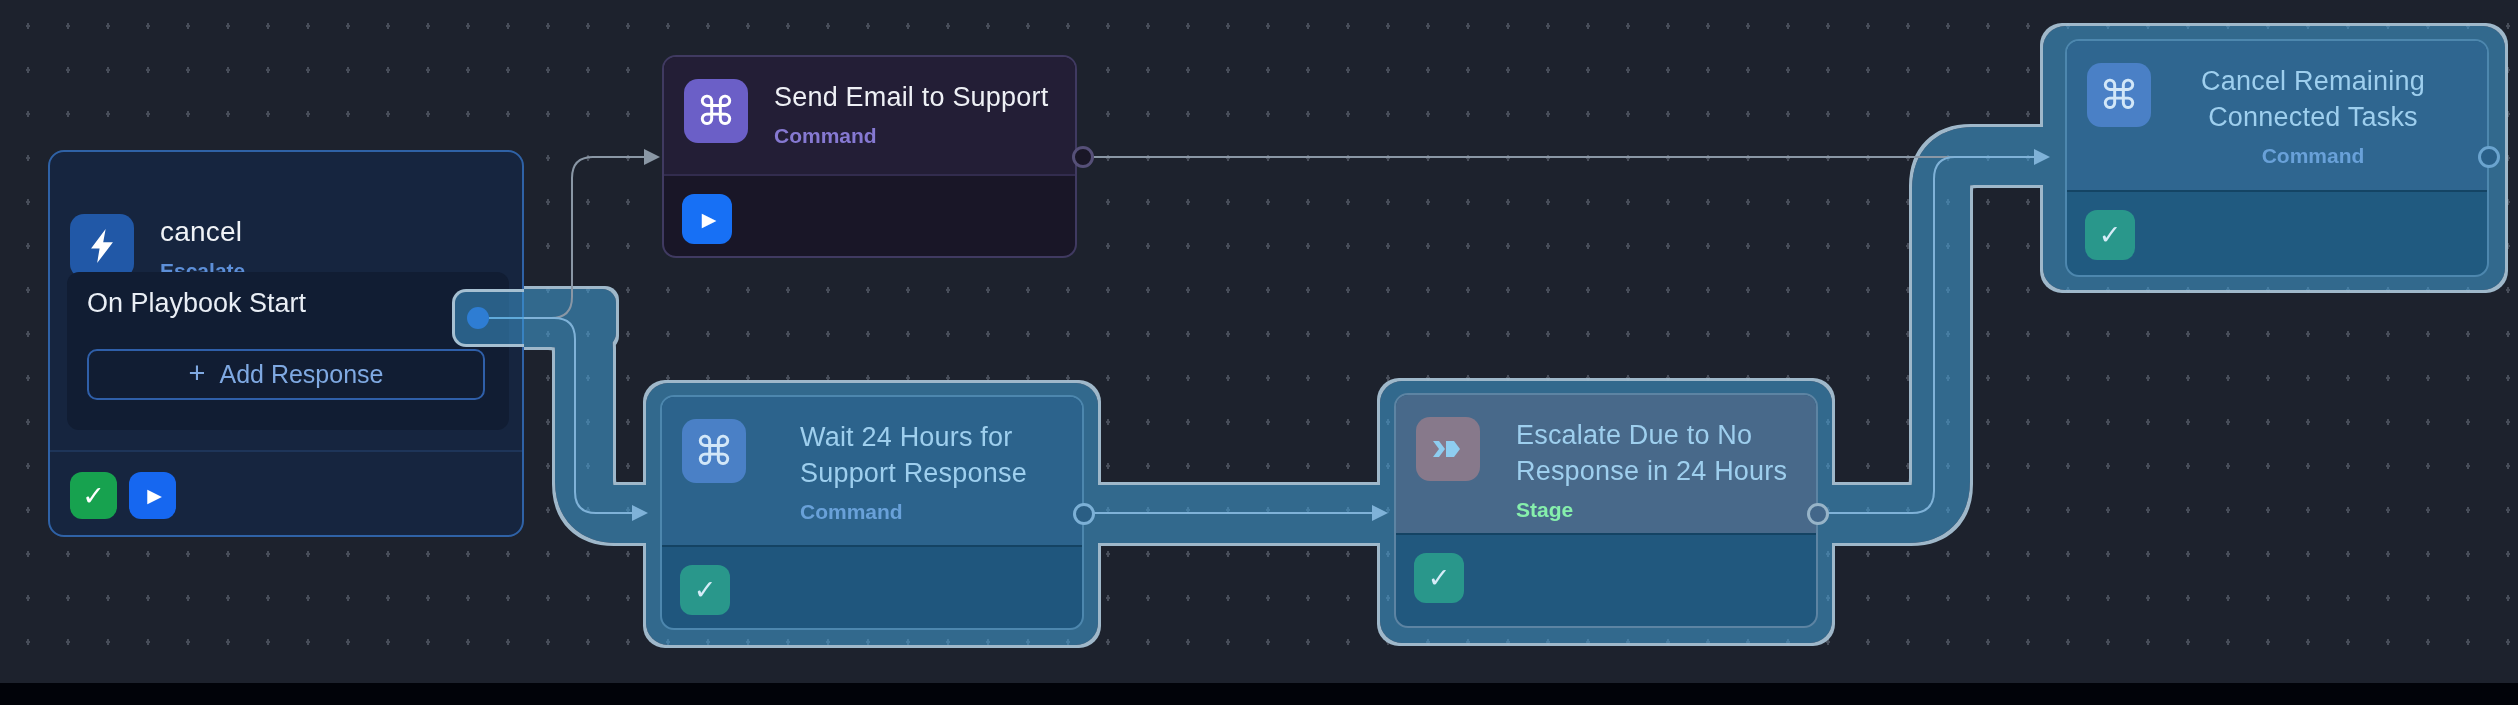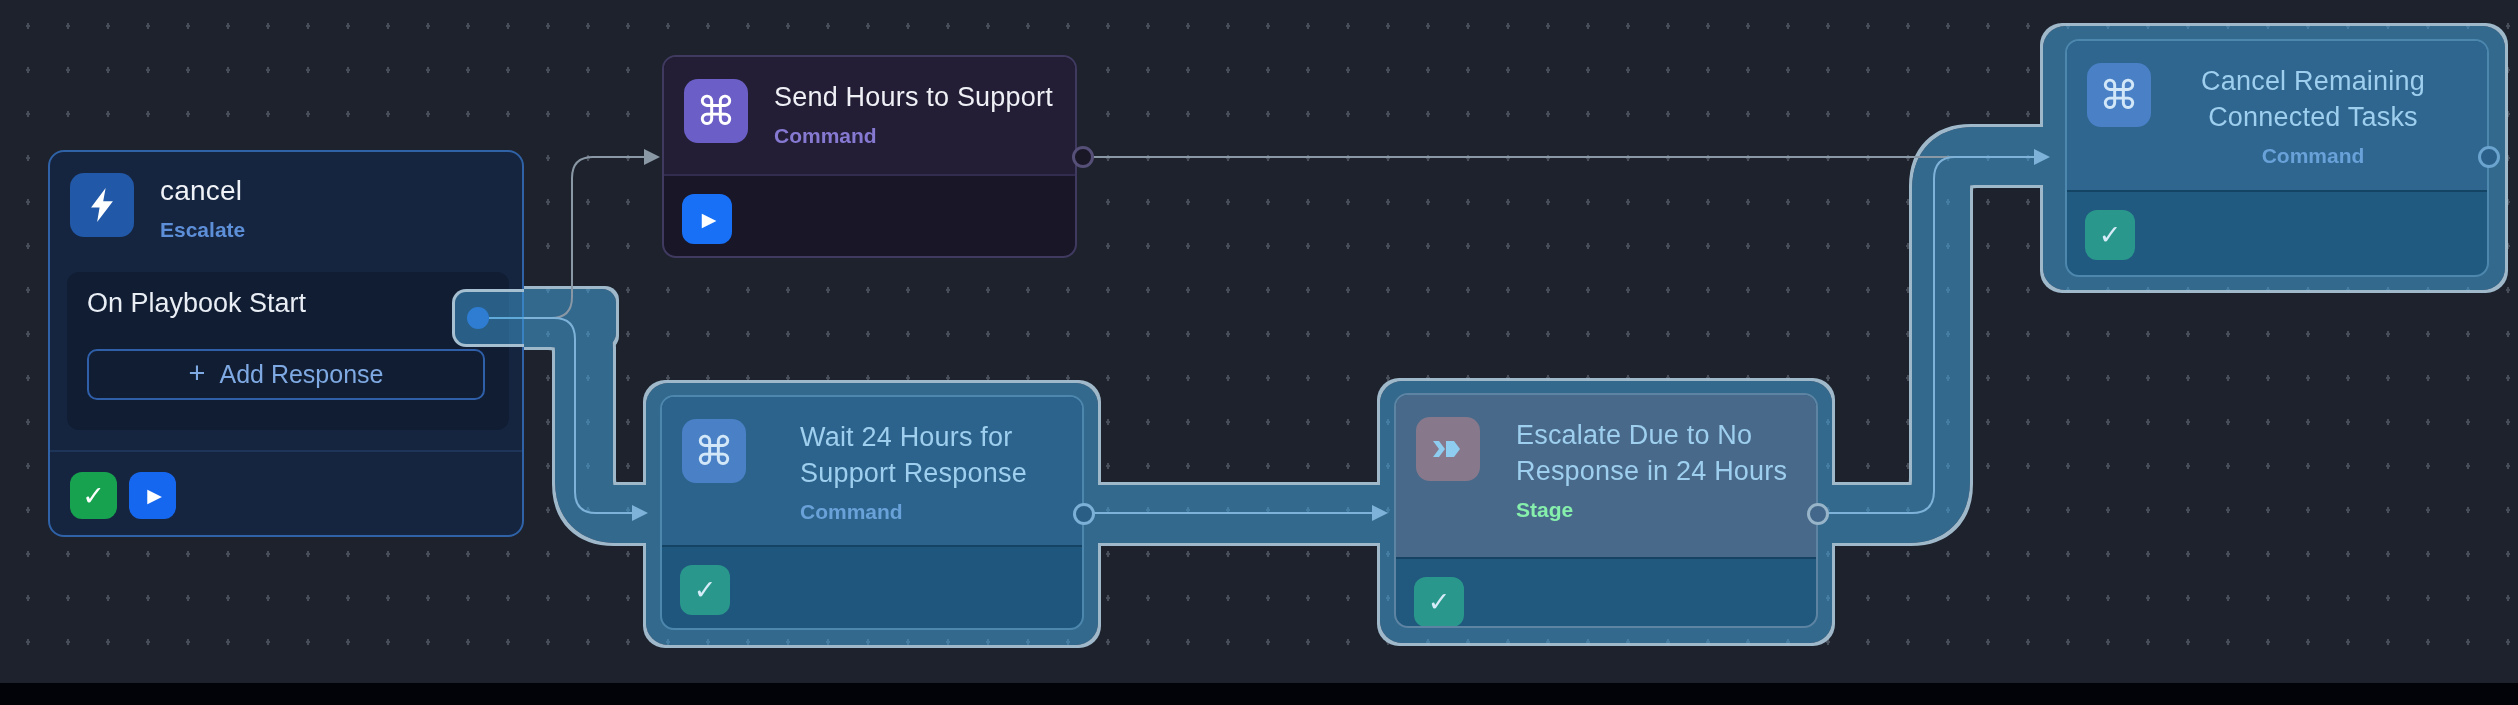--- a/index.html
+++ b/index.html
@@ -21,21 +21,21 @@
   .icon-box{width:64px; height:64px; border-radius:14px; display:flex; align-items:center; justify-content:center; flex:none; font-size:40px; line-height:1;}
   .n-titles{min-width:0;}
   .n-title{font-size:27px; line-height:36px; letter-spacing:.2px;}
   .n-sub{font-size:21px; font-weight:bold; margin-top:9px;}
   .n-footer{flex:1; padding:18px 18px; display:flex; gap:12px; align-items:flex-start;}
   .act{width:50px; height:50px; border-radius:12px; display:flex; align-items:center; justify-content:center; font-size:27px; cursor:pointer;}
   .act.play{font-size:19px; padding-left:4px; box-sizing:border-box;}
 
   
   #node-trigger{left:48px; top:150px; width:476px; height:387px; background:#16253f; border:2px solid #2f62a6; border-radius:16px;}
-  #node-trigger .n-header{padding:21px 20px;}
+  #node-trigger .n-header{padding:21px 20px;margin-top:41px;}
   #node-trigger .icon-box{background:#2158a7;}
   #node-trigger .n-title{color:#f0f3f7; font-size:28px;}
   #node-trigger .n-sub{color:#5d8fd8;}
   .trig-panel{position:absolute; left:17px; top:120px; width:442px; height:158px; background:#111d33; border-radius:12px; box-sizing:border-box; padding:16px 20px;}
   .trig-panel-title{font-size:27px; color:#e9eef5;}
   .add-trigger{position:absolute; left:20px; top:77px; width:398px; height:51px; border:2px solid #2f5fa9; border-radius:10px; background:transparent; color:#7fa9e2; font-size:25px; font-family:"Liberation Sans",sans-serif; display:flex; align-items:center; justify-content:center; gap:14px; cursor:pointer; box-sizing:border-box;}
   .add-plus{font-size:29px; font-weight:400; margin-top:-3px;}
   #node-trigger .n-footer{position:absolute; left:0; right:0; top:298px; bottom:0; border-top:2px solid #1e3559; padding:20px;}
   #node-trigger .act{width:47px; height:47px;}
   .act.check-green{background:#17a24f; color:#ffffff;}
@@ -48,21 +48,21 @@
   #node-send-email .n-title{color:#eef0f5;}
   #node-send-email .n-sub{color:#8679d2;}
   #node-send-email .n-footer{border-top:2px solid #322c4e;}
   #node-send-email .act{background:#1770f5; color:#fff;}
 
   
   .node.sel{border:2px solid #4d87ae;}
   #node-wait{left:660px; top:395px; width:424px; height:235px; background:#1f567d;}
   #node-wait .n-header{height:148px; background:#2c638c;}
   #node-escalate{left:1394px; top:393px; width:424px; height:235px; background:#21587e; border-color:#5d84a3;}
-  #node-escalate .n-header{height:162px; background:#48698a;gap:36px;}
+  #node-escalate .n-header{height:138px; background:#48698a;gap:36px;}
   #node-cancel{left:2065px; top:39px; width:424px; height:238px; background:#205a80;}
   #node-cancel .n-header{height:149px;background:#2f6690;}
   .sel .icon-box{background:#4a80c6; color:#d2e7f8;}
   #node-escalate .icon-box{background:#87798b;}
   .sel .n-title{color:#9ecfee;}
   .sel .n-sub{color:#69a1d9;}
   #node-escalate .n-sub{color:#86efac;}
   .sel .n-footer{border-top:2px solid rgba(18,62,92,.8);}
   .sel .act.check{background:#29978b; color:#d6ecf8;}
 
@@ -140,21 +140,21 @@
         </div>
     </div>
   </div>
 
   <div class="node" id="node-send-email">
     <div class="n-header">
       <div class="icon-box">
           <span>⌘</span>
         </div>
       <div class="n-titles">
-        <div class="n-title">Send Hours to Support</div>
+        <div class="n-title">Send Email to Support</div>
         <div class="n-sub">Command</div>
       </div>
     </div>
     <div class="n-footer">
       <div class="act play">
           <span>▶</span>
         </div>
     </div>
   </div>
 

